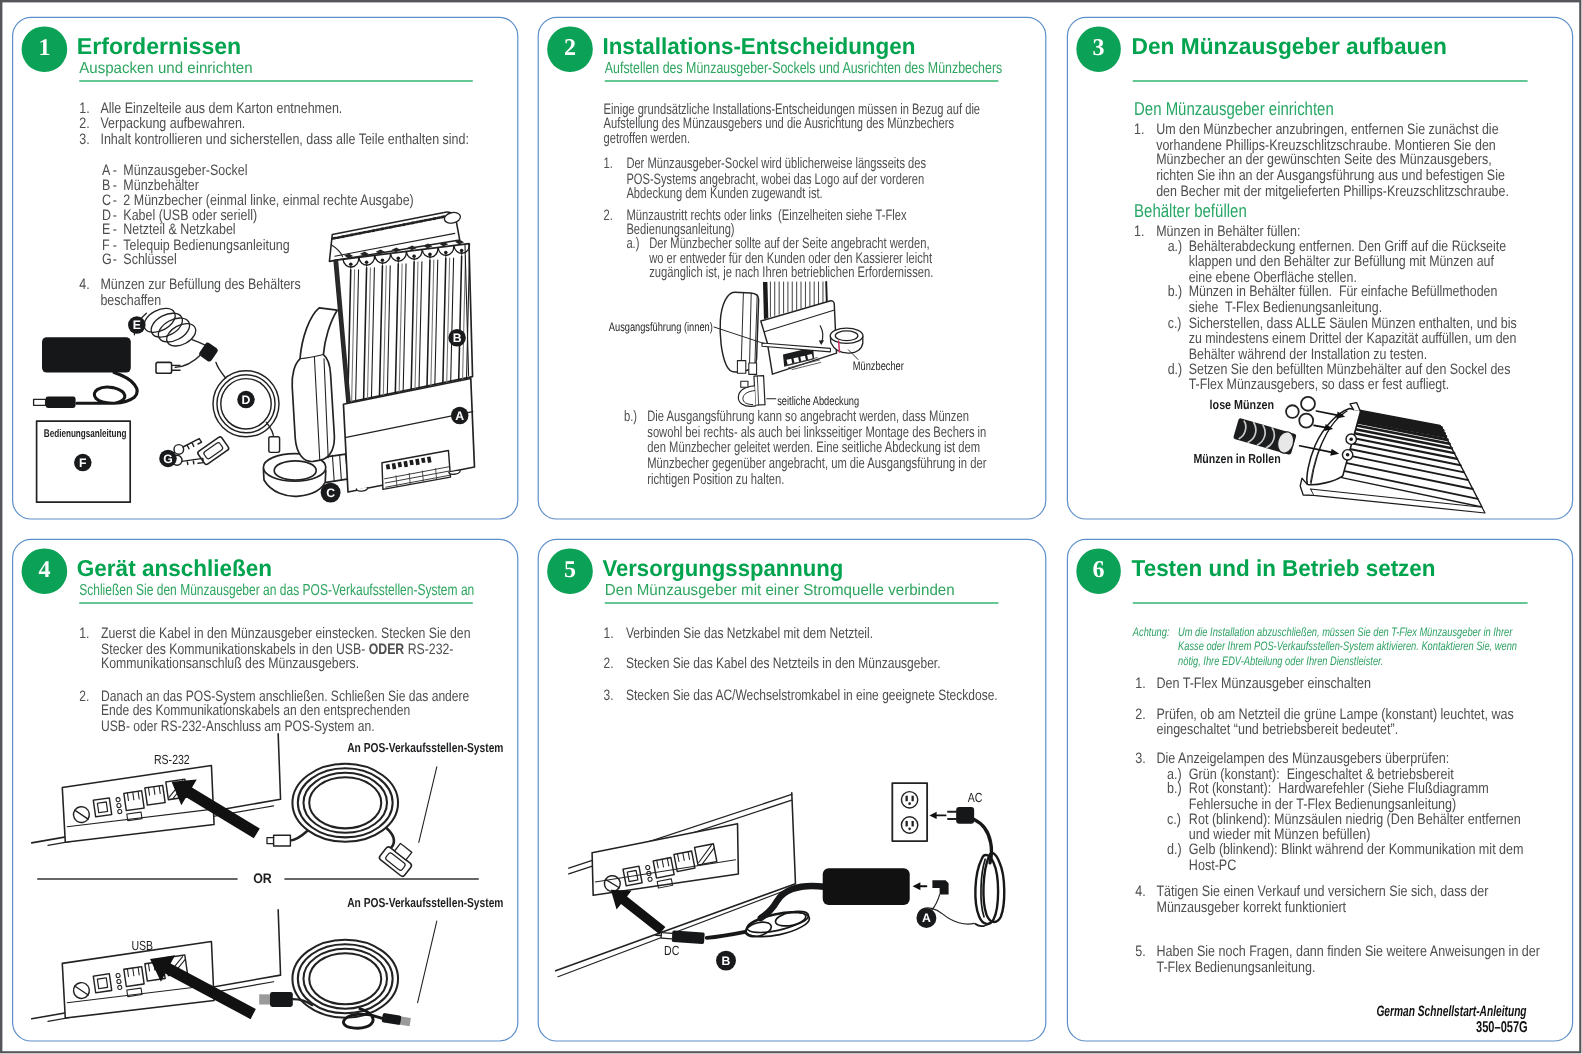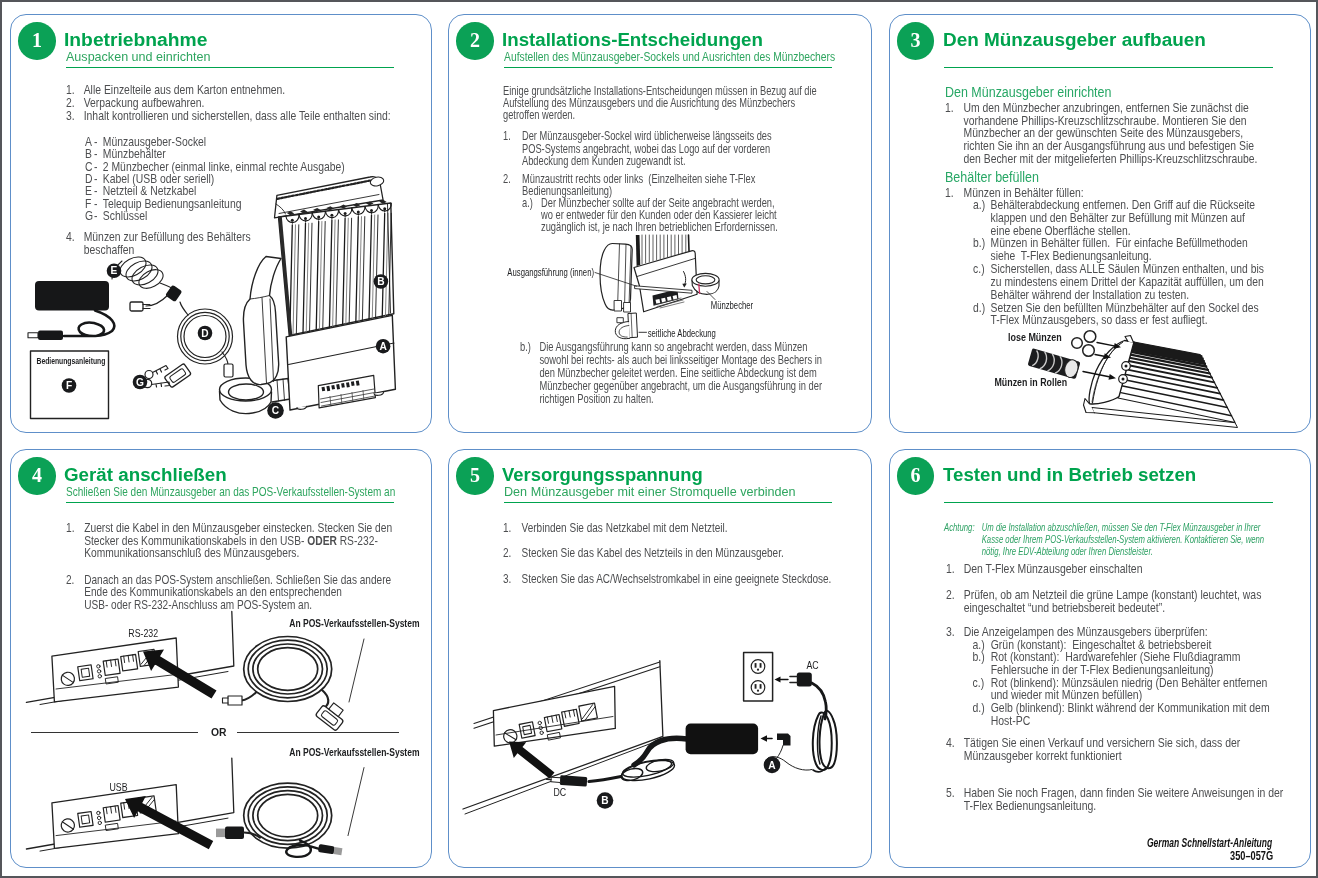--- a/index.html
+++ b/index.html
@@ -10,21 +10,21 @@
 .title{position:absolute;font-weight:bold;color:#00a34e;font-size:19.2px;line-height:19.2px;
  white-space:nowrap;transform-origin:0 0}
 .sub{position:absolute;color:#2ea55f;font-size:13.2px;line-height:13.2px;white-space:nowrap;transform-origin:0 0}
 .rule{position:absolute;height:1.6px;background:#00a34e}
 .blk{position:absolute;white-space:nowrap;transform-origin:0 0}
 .blk div{position:relative}
 </style></head><body>
 <div id="frame"></div>
 <div class="panel" style="left:10.0px;top:13.5px;width:419.5px;height:417.0px"></div>
 <div class="circ" style="left:18.2px;top:22.1px">1</div>
-<div class="title" style="left:64.2px;top:29.50px;transform:scaleX(1.004)">Inbetriebnahme</div>
+<div class="title" style="left:64.2px;top:29.50px;transform:scaleX(1.004)">Erfordernissen</div>
 <div class="sub" style="left:65.5px;top:49.88px;transform:scaleX(0.952)">Auspacken und einrichten</div>
 <div class="rule" style="left:65.5px;top:66.7px;width:328.5px"></div>
 <div class="panel" style="left:448.0px;top:13.5px;width:422.0px;height:417.0px"></div>
 <div class="circ" style="left:456.2px;top:22.1px">2</div>
 <div class="title" style="left:502.2px;top:29.50px;transform:scaleX(0.975)">Installations-Entscheidungen</div>
 <div class="sub" style="left:503.5px;top:49.88px;transform:scaleX(0.783)">Aufstellen des Münzausgeber-Sockels und Ausrichten des Münzbechers</div>
 <div class="rule" style="left:503.5px;top:66.7px;width:328.5px"></div>
 <div class="panel" style="left:888.5px;top:13.5px;width:420.0px;height:417.0px"></div>
 <div class="circ" style="left:896.7px;top:22.1px">3</div>
 <div class="title" style="left:942.7px;top:29.50px;transform:scaleX(0.986)">Den Münzausgeber aufbauen</div>

